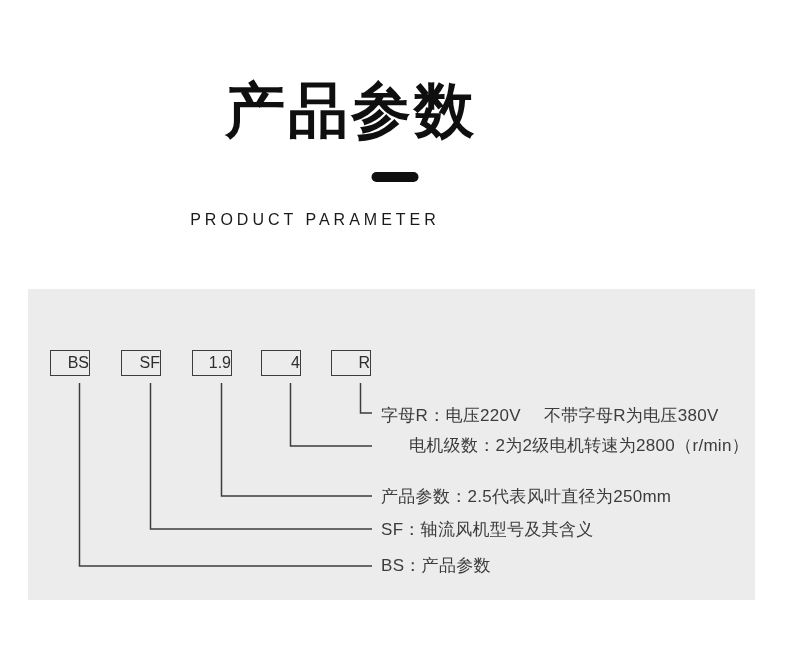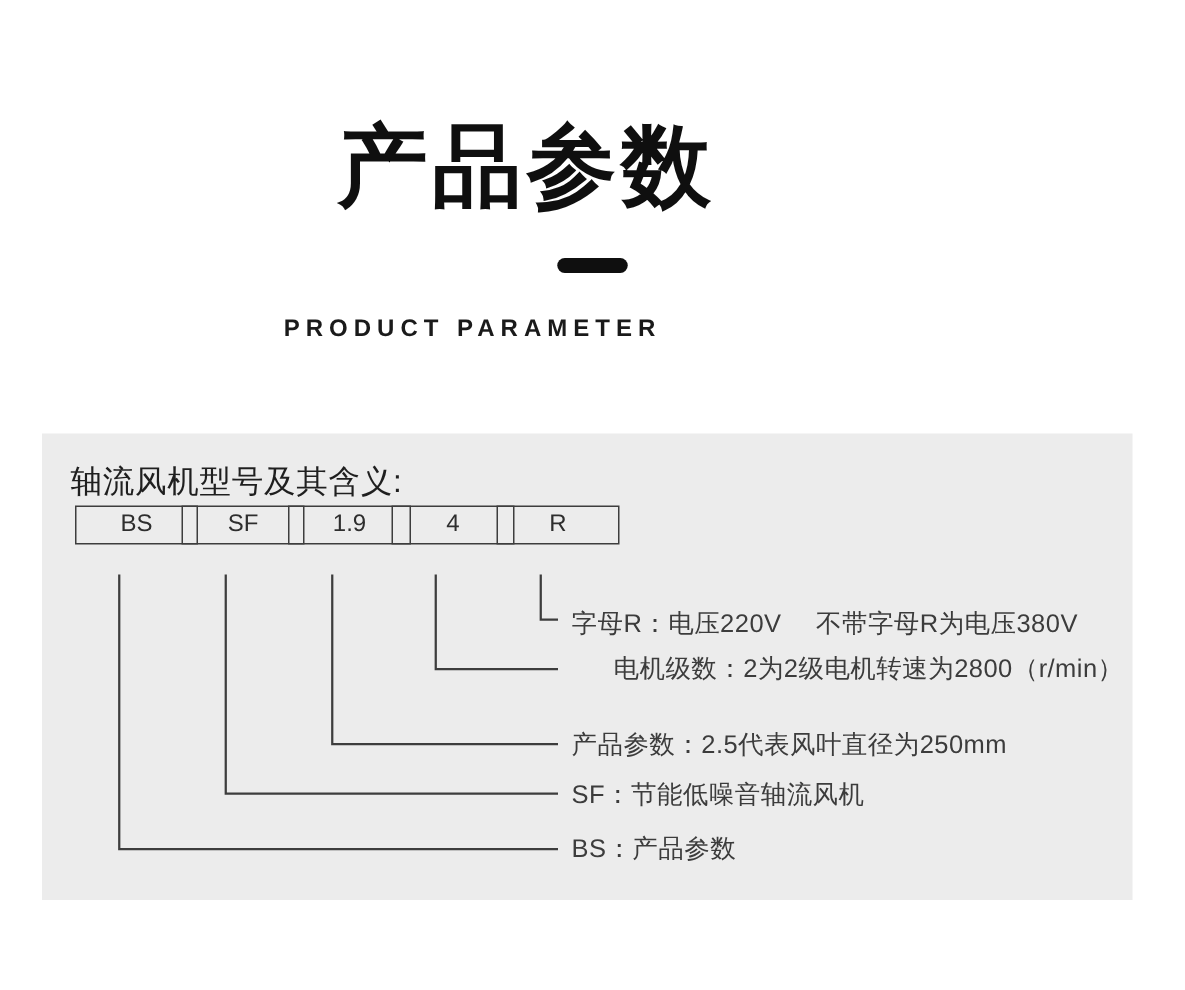--- a/index.html
+++ b/index.html
@@ -28,21 +28,21 @@
     width: 47px; height: 10px;
     border-radius: 5px;
     background: #0f0f0f;
   }
   .sub-title {
     position: absolute;
     top: 211px; left: 0; width: 630px;
     text-align: center;
     font-size: 16px;
     line-height: 18px;
-    font-weight: 700;
+    font-weight: 400;
     letter-spacing: 4px;
     color: #1a1a1a;
   }
 
   
   .panel {
     position: absolute;
     left: 28px; top: 289px;
     width: 727px; height: 311px;
     background: #ececec;
@@ -53,24 +53,24 @@
     font-size: 21px;
     line-height: 26px;
     font-weight: 500;
     color: #1f1f1f;
     letter-spacing: 0.5px;
   }
 
   
   .code-box {
     position: absolute;
-    top: 48px;
-    width: 82px; height: 26px;
+    top: 61px;
+    width: 40px; height: 26px;
     border: 1px solid #3d3d3d;
-    text-align: center;
+    text-align: right;
     font-size: 16px;
     line-height: 24px;
     color: #2e2e2e;
     background: transparent;
   }
   .box-bs  { left: 22px; }
   .box-sf  { left: 93px; }
   .box-25  { left: 164px; }
   .box-4   { left: 233px; }
   .box-r   { left: 303px; }
@@ -114,21 +114,20 @@
 </style>
 </head>
 <body>
 
 <h1 class="main-title">产品参数</h1>
 <div class="title-dash"></div>
 <div class="sub-title">PRODUCT PARAMETER</div>
 
 <div class="panel">
 
-  <div class="panel-heading">轴流风机型号及其含义:</div>
 
   <div class="code-box box-bs">BS</div>
   <div class="code-box box-sf">SF</div>
   <div class="code-box box-25">1.9</div>
   <div class="code-box box-4">4</div>
   <div class="code-box box-r">R</div>
 
   <svg class="connectors" viewBox="0 0 727 311" xmlns="http://www.w3.org/2000/svg">
     <polyline points="332.5,94 332.5,124 344,124"></polyline>
     <polyline points="262.5,94 262.5,157 344,157"></polyline>
@@ -143,17 +142,17 @@
 
   <div class="anno anno-motor">
     <span>电机级数：</span>
     <span class="motor-lines">
       <span>2为2级电机转速为2800（r/min）</span>
     </span>
   </div>
 
   <div class="anno anno-diameter">产品参数：2.5代表风叶直径为250mm</div>
 
-  <div class="anno anno-sf">SF：节能低噪音轴流风机</div>
+  <div class="anno anno-sf">SF：轴流风机型号及其含义</div>
 
   <div class="anno anno-bs">BS：产品参数</div>
 
 </div>
 
 </body></html>

